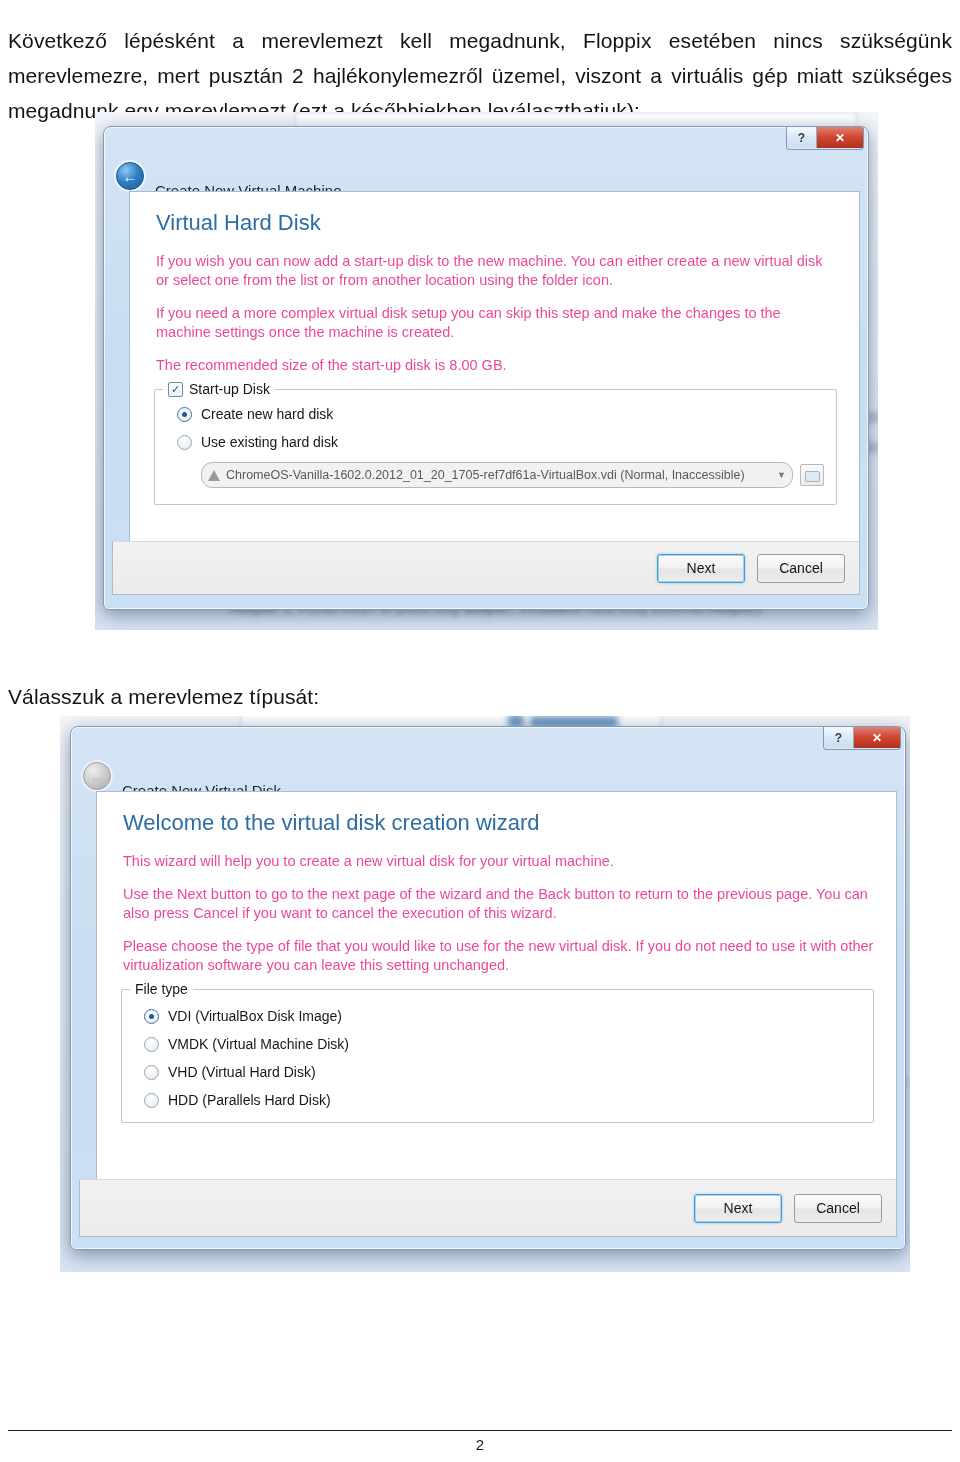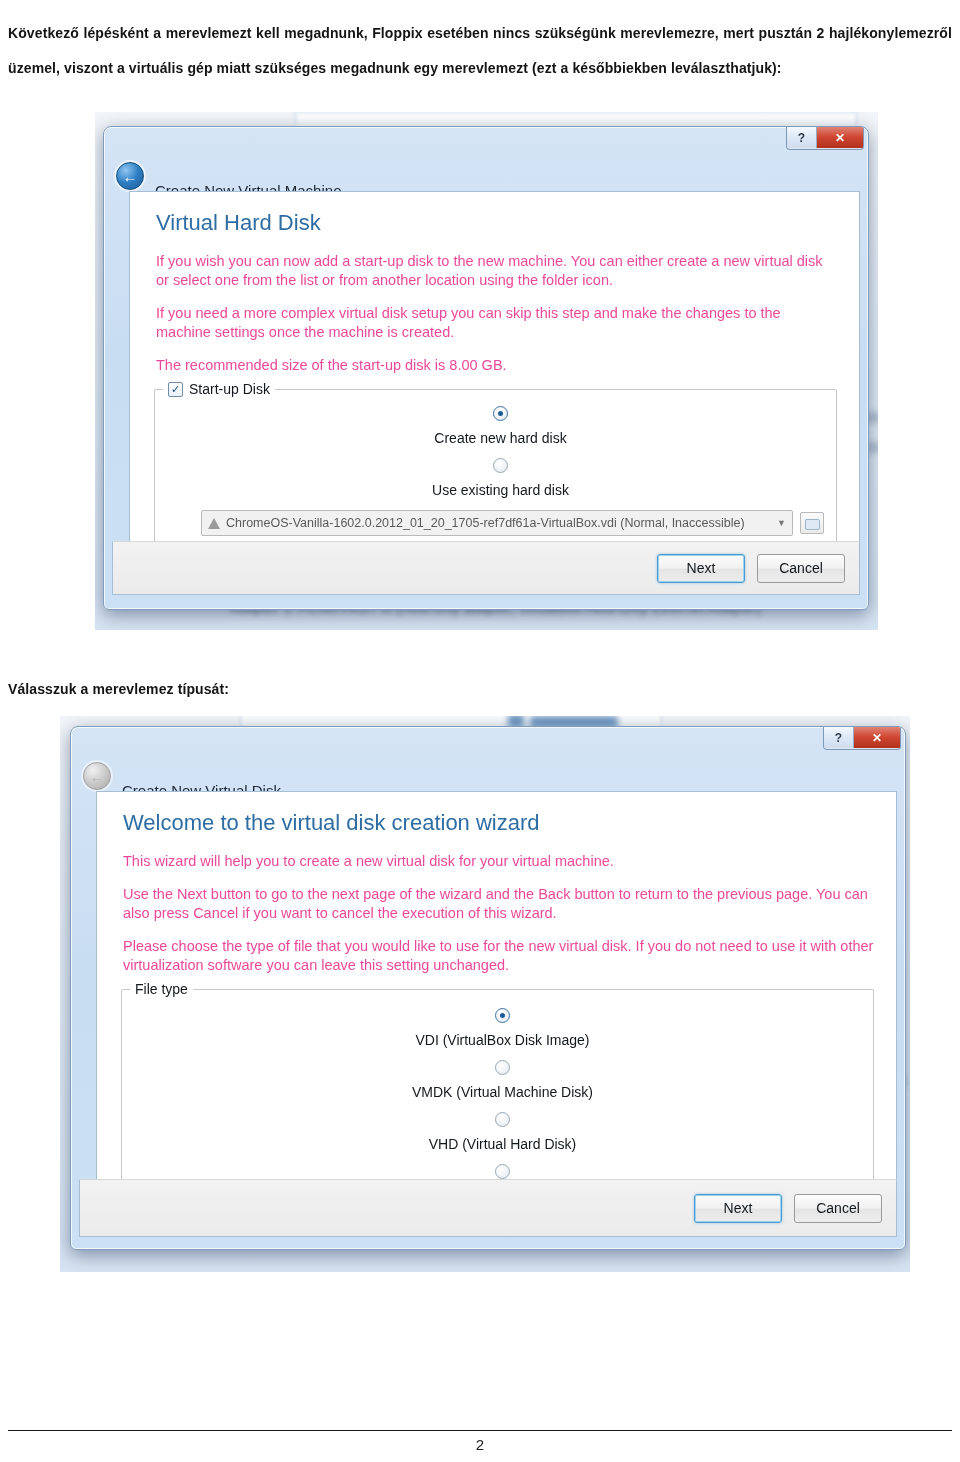--- a/index.html
+++ b/index.html
@@ -14,26 +14,25 @@
     font-family: "Liberation Sans", sans-serif;
     color: #1a1a1a;
     overflow: hidden;
   }
 
   
   .doc-para {
     position: absolute;
     left: 8px;
     right: 8px;
-    font-size: 14px;
+    font-size: 21px;
     line-height: 35px;
     text-align: justify;
     color: #141414;
     letter-spacing: 0.1px;
-    font-weight: bold;
   }
   #para-intro { top: 2px; }
   #para-caption2 { top: 658px; text-align: left; }
 
   
   .figure {
     position: absolute;
     overflow: hidden;
     background: #cfe0f2;
   }
@@ -195,26 +194,25 @@
     display: inline-flex;
     align-items: center;
     justify-content: center;
     font-size: 11px;
     color: #1c4e80;
     line-height: 1;
   }
 
   .radio-row {
     display: flex;
-    align-items: center;
+    align-items: flex-end;
     gap: 9px;
     margin: 0 0 12px 10px;
     font-size: 14px;
     color: #14181c;
-    flex-direction: column;
   }
   .radio {
     width: 13px; height: 13px;
     border-radius: 50%;
     border: 1px solid #9aa7b3;
     background: radial-gradient(circle at 38% 32%, #ffffff 0%, #eef2f6 60%, #dde4ea 100%);
     display: inline-flex;
     align-items: center;
     justify-content: center;
     flex: none;
@@ -234,21 +232,21 @@
     align-items: center;
     gap: 7px;
     margin: 2px 0 2px 34px;
   }
   .combo {
     flex: 1;
     height: 24px;
     display: flex;
     align-items: center;
     border: 1px solid #b9b9b9;
-    border-radius: 2px;
+    border-radius: 11px;
     background: #f1f1f1;
     padding: 0 6px;
     gap: 6px;
     color: #5a5a5a;
     font-size: 12.5px;
     white-space: nowrap;
     overflow: hidden;
   }
   .warn-icon {
     flex: none;

